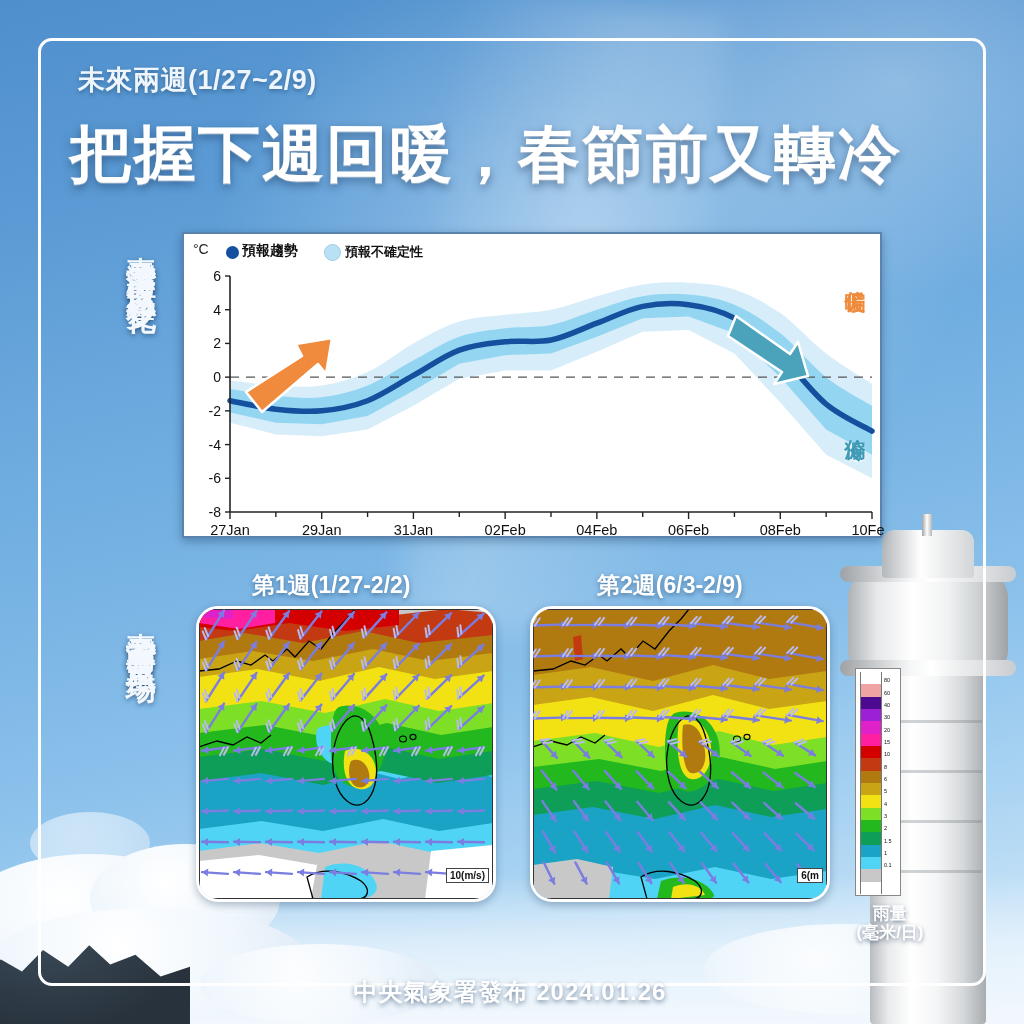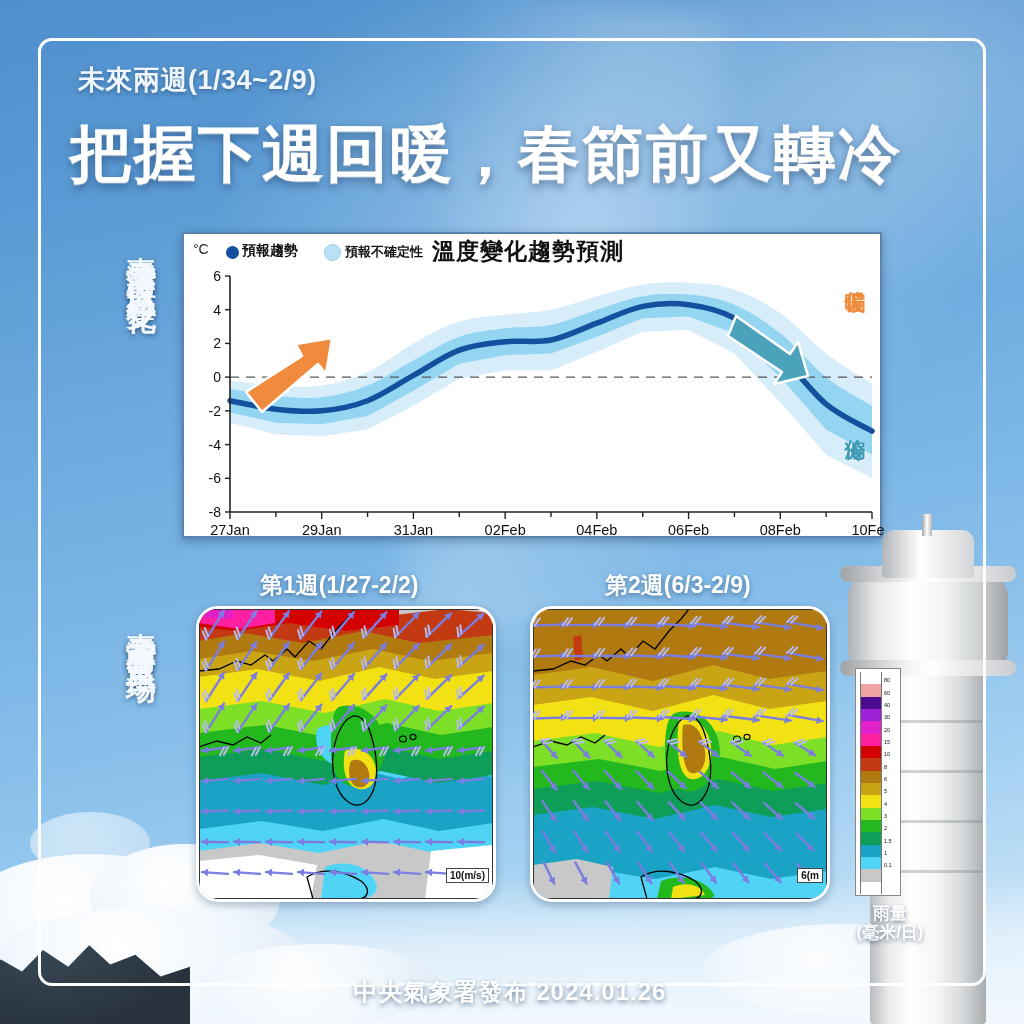--- a/index.html
+++ b/index.html
@@ -138,21 +138,20 @@
     position:absolute; font-size:21px; font-weight:700; line-height:1.05;
     letter-spacing:1px; writing-mode: vertical-rl; text-orientation: upright;
   }
   #annot-warm { right:14px; top:40px; color:#ef8b3c; text-shadow:0 1px 2px rgba(255,255,255,.9); }
   #annot-cold { right:14px; top:188px; color:#3f9bb5; text-shadow:0 1px 2px rgba(255,255,255,.9); }
 
   
   .map-title {
     position:absolute; z-index:5; font-size:23px; font-weight:700; color:#ffffff;
     text-shadow: 0 2px 5px rgba(20,50,85,.5);
-    margin-left: 8px;
   }
   #map-title-1 { left:252px; top:570px; }
   #map-title-2 { left:597px; top:570px; }
 
   .map-card {
     position:absolute; z-index:4; width:300px; height:296px;
     background:#ffffff; border:3px solid #ffffff; border-radius:22px;
     overflow:hidden; box-shadow: 0 3px 9px rgba(10,40,75,.3);
   }
   #map-card-1 { left:196px; top:606px; }
@@ -214,34 +213,33 @@
     <div class="tower-pod"></div>
     <div class="tower-ring tr1"></div>
     <div class="tower-ring tr2"></div>
     <div class="tower-cap"></div>
     <div class="tower-spire"></div>
   </div>
 </div>
 
 <div class="card"></div>
 
-<div class="kicker">未來兩週(1/34~2/9)</div>
+<div class="kicker">未來兩週(1/27~2/9)</div>
 <div class="headline">把握下週回暖，春節前又轉冷</div>
 
 <div class="vlabel" id="vlabel-temp">臺灣溫度逐日變化</div>
 <div class="vlabel" id="vlabel-rain">臺灣雨量及風場</div>
 
 <div class="chart-panel">
   <div class="chart-head">
     <span class="unit-label">°C</span>
     <span class="legend-dot-a"></span>
     <span class="legend-txt-a">預報趨勢</span>
     <span class="legend-dot-b"></span>
     <span class="legend-txt-b">預報不確定性</span>
-    <span class="chart-title">溫度變化趨勢預測</span>
   </div>
 
   <div class="plot-wrap">
     <svg id="temp-svg" width="700" height="276" viewBox="0 0 700 276">
         <defs>
           <clipPath id="plotclip">
             <rect x="46" y="0" width="642" height="248"></rect>
           </clipPath>
         </defs>
         <g clip-path="url(#plotclip)">

